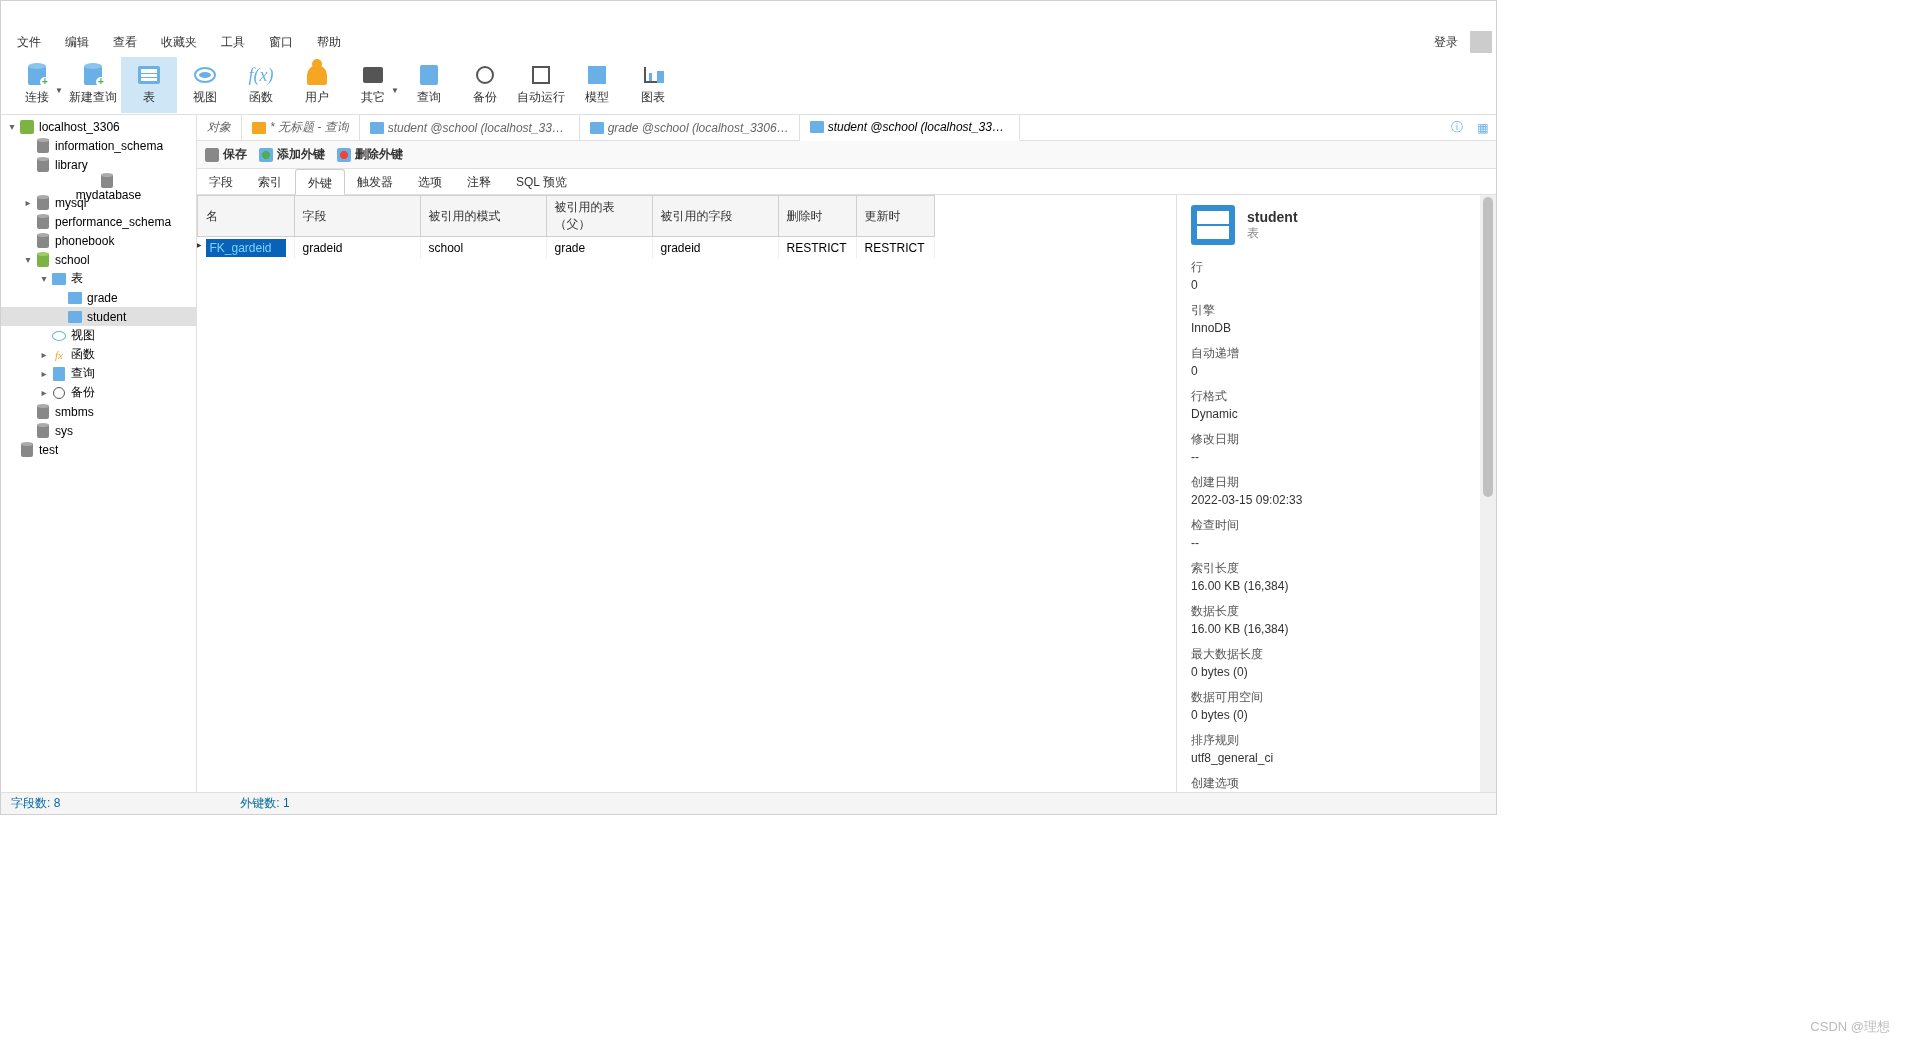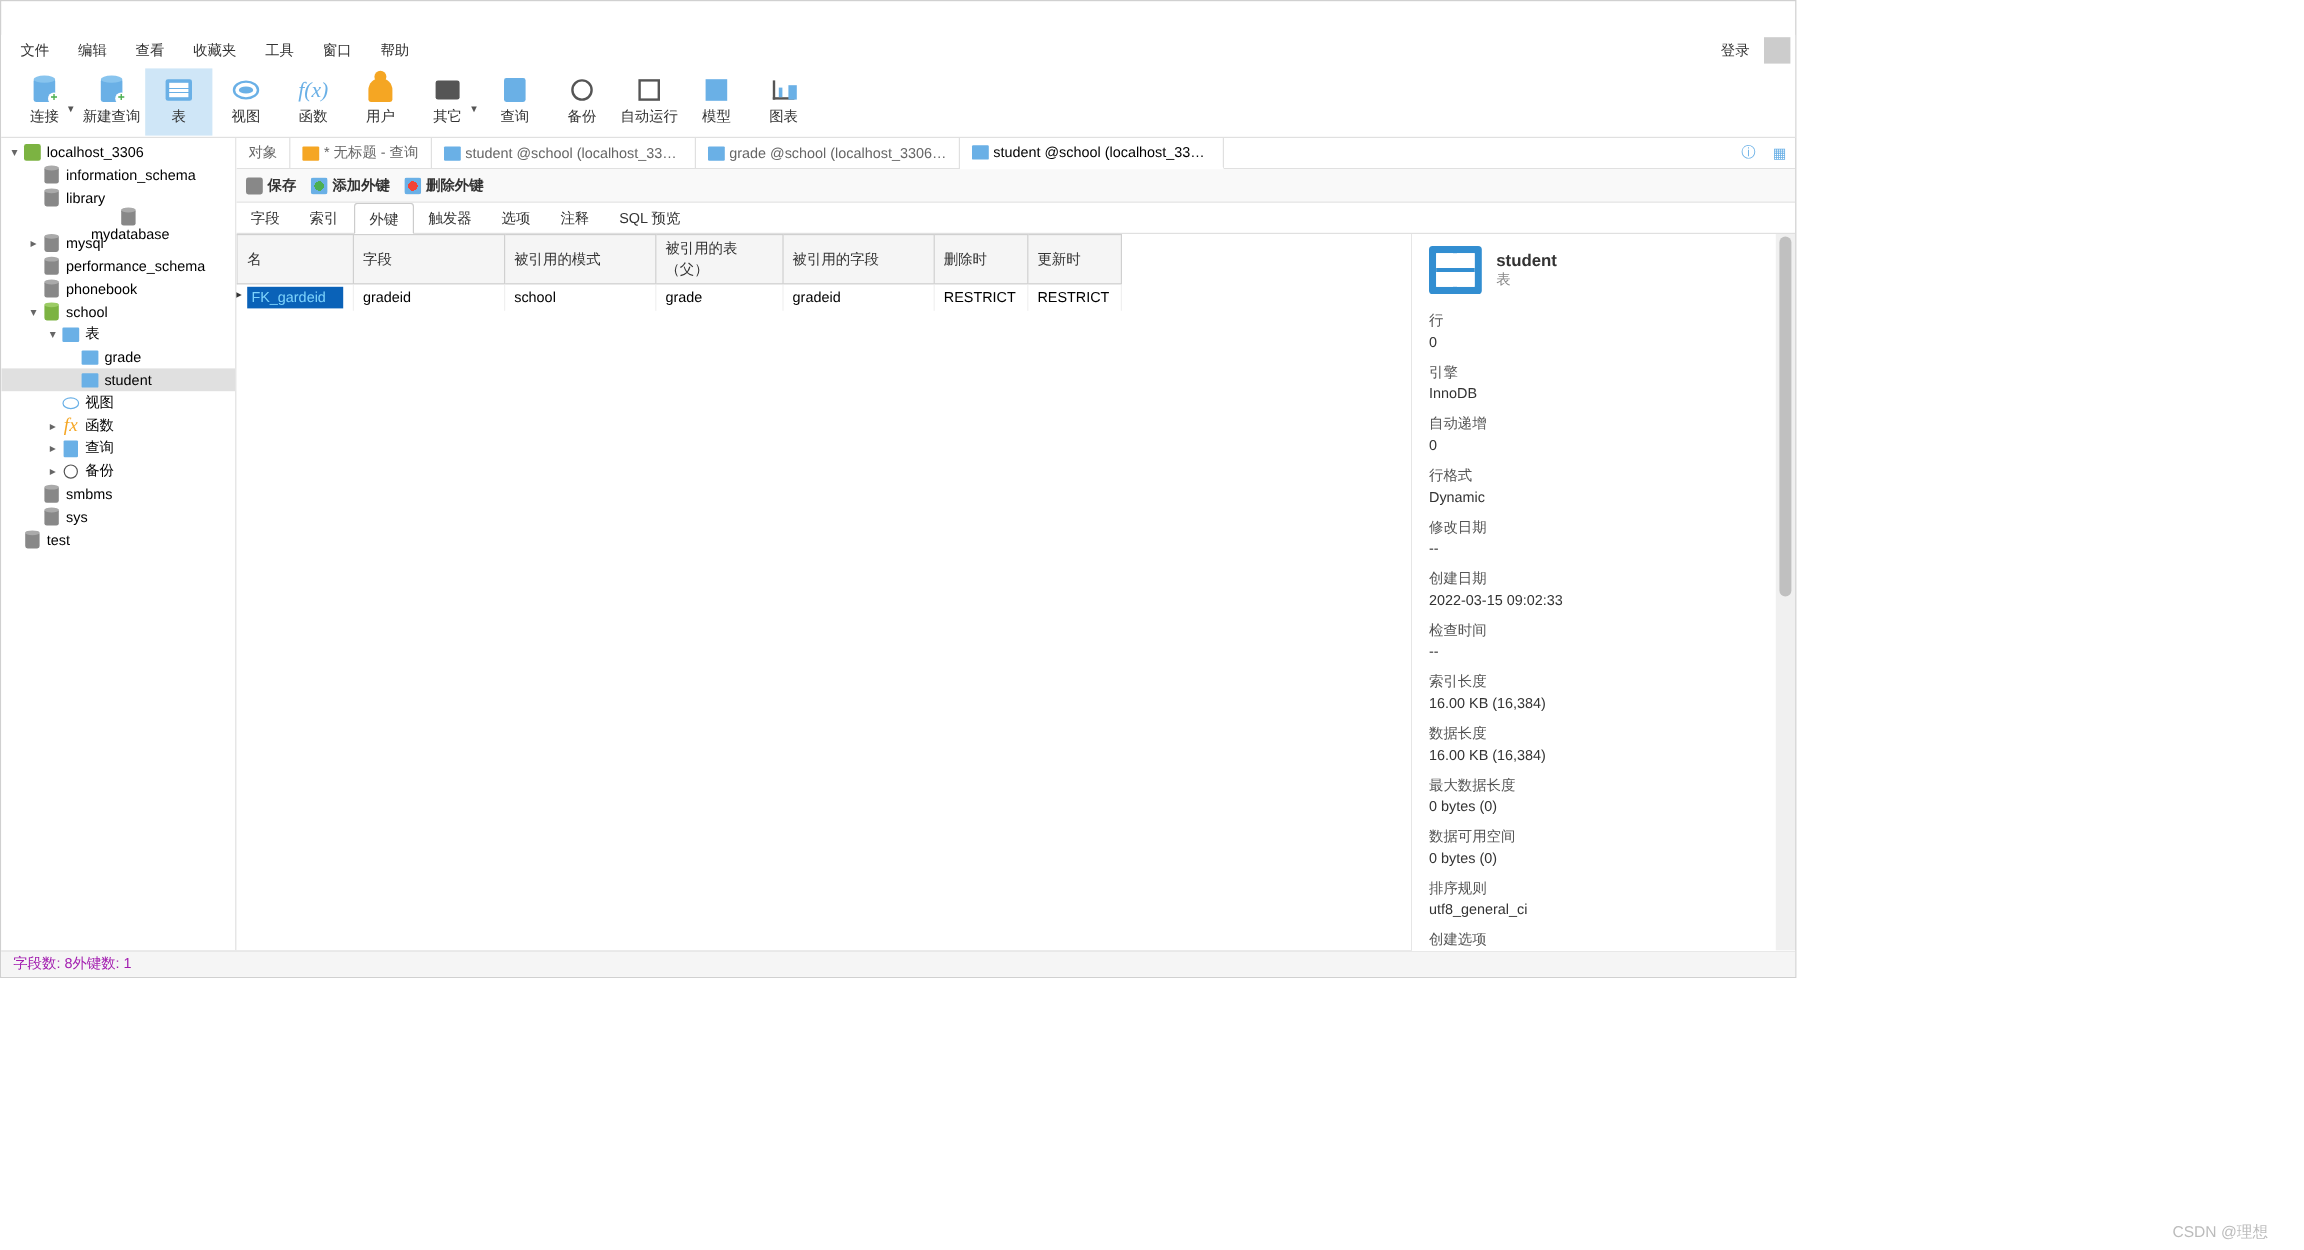--- a/index.html
+++ b/index.html
@@ -49,31 +49,31 @@
 .tree-item .arr { width:14px; text-align:center; color:#666; font-size:10px; }
 .tree-item .ico { width:16px; height:16px; margin-right:4px; display:flex; align-items:center; justify-content:center; }
 .ico-conn { background:#7cb342; border-radius:2px; width:14px; height:14px; }
 .ico-dbs { width:12px; height:14px; background:linear-gradient(#888,#888); border-radius:2px; position:relative; }
 .ico-dbs::before { content:''; position:absolute; top:-1px; left:0; right:0; height:4px; background:#aaa; border-radius:50%; }
 .ico-dbg { width:12px; height:14px; background:linear-gradient(#7cb342,#7cb342); border-radius:2px; position:relative; }
 .ico-dbg::before { content:''; position:absolute; top:-1px; left:0; right:0; height:4px; background:#9ccc65; border-radius:50%; }
 .ico-tbl { width:14px; height:12px; background:#6ab0e6; border-radius:1px; }
 .ico-tbls { width:14px; height:12px; background:#6ab0e6; border-radius:1px; }
 .ico-vw { width:14px; height:10px; border:1px solid #6ab0e6; border-radius:50%; }
-.ico-fxs { color:#f5a623; font-style:italic; font-size:16px; font-family:serif; }
+.ico-fxs { color:#f5a623; font-style:italic; font-size:11px; font-family:serif; }
 .ico-qry { width:12px; height:14px; background:#6ab0e6; border-radius:1px; }
 .ico-bk { width:12px; height:12px; border:1px solid #555; border-radius:50%; }
 
 .main { flex:1; display:flex; flex-direction:column; overflow:hidden; }
 .tabs-bar { height:26px; display:flex; align-items:stretch; background:#fff; border-bottom:1px solid #e0e0e0; }
 .tab { display:flex; align-items:center; padding:0 10px; gap:4px; border-right:1px solid #e0e0e0; max-width:220px; color:#666; }
 .tab.active { background:#fff; color:#000; border-bottom:2px solid #fff; margin-bottom:-1px; }
 .tab .tico { width:14px; height:12px; background:#6ab0e6; border-radius:1px; flex-shrink:0; }
 .tab .tico.q { background:#f5a623; }
-.tab .tlbl { white-space:nowrap; overflow:hidden; text-overflow:ellipsis; }
+.tab .tlbl { white-space:nowrap; overflow:hidden; text-overflow:ellipsis;font-style:italic; }
 .tabs-bar .tspacer { flex:1; }
 .tabs-bar .ticon { width:26px; display:flex; align-items:center; justify-content:center; color:#6ab0e6; }
 
 .subtoolbar { height:28px; display:flex; align-items:center; gap:12px; padding:0 8px; border-bottom:1px solid #e0e0e0; background:#f9f9f9; }
 .subtoolbar .sbtn { display:flex; align-items:center; gap:4px; color:#333;font-weight:bold; }
 .subtoolbar .sico { width:14px; height:14px; }
 .sico.save { background:#888; border-radius:2px; }
 .sico.addfk { background:radial-gradient(#4caf50 40%, transparent 40%), #6ab0e6; border-radius:2px; }
 .sico.delfk { background:radial-gradient(#f44336 40%, transparent 40%), #6ab0e6; border-radius:2px; }
 
@@ -95,21 +95,21 @@
 .props .picon { width:44px; height:40px; background:#328ed1; border-radius:3px; position:relative; }
 .props .picon::after { content:''; position:absolute; inset:6px; background:linear-gradient(#fff 45%,#328ed1 45%,#328ed1 55%,#fff 55%),linear-gradient(90deg,#fff 45%,#328ed1 45%,#328ed1 55%,#fff 55%); }
 .props h3 { font-size:14px; font-weight:bold; color:#333; }
 .props .sub { color:#888; font-size:12px; }
 .props .prop { margin-bottom:10px; }
 .props .prop .k { color:#555; font-size:12px; margin-bottom:2px; }
 .props .prop .v { color:#333; font-size:12px; }
 .props-scroll { position:absolute; right:0; top:0; bottom:0; width:16px; background:#f0f0f0; }
 .props-scroll::after { content:''; position:absolute; top:2px; left:3px; right:3px; height:300px; background:#c0c0c0; border-radius:5px; }
 
-.statusbar { height:22px; display:flex; align-items:center; background:#f5f5f5; border-top:1px solid #e0e0e0; padding:0 10px; color:#a21caf; }
+.statusbar { height:22px; display:flex; align-items:center; background:#f5f5f5; border-top:1px solid #e0e0e0; padding:0 10px; gap:180px; color:#0369a1; }
 
 .watermark { position:fixed; right:30px; bottom:6px; color:rgba(120,120,120,0.5); font-size:13px; pointer-events:none; }
 </style>
 </head>
 <body>
 
 <div class="window">
 
   <div class="menubar" id="menubar">
       <div class="item">文件</div>

